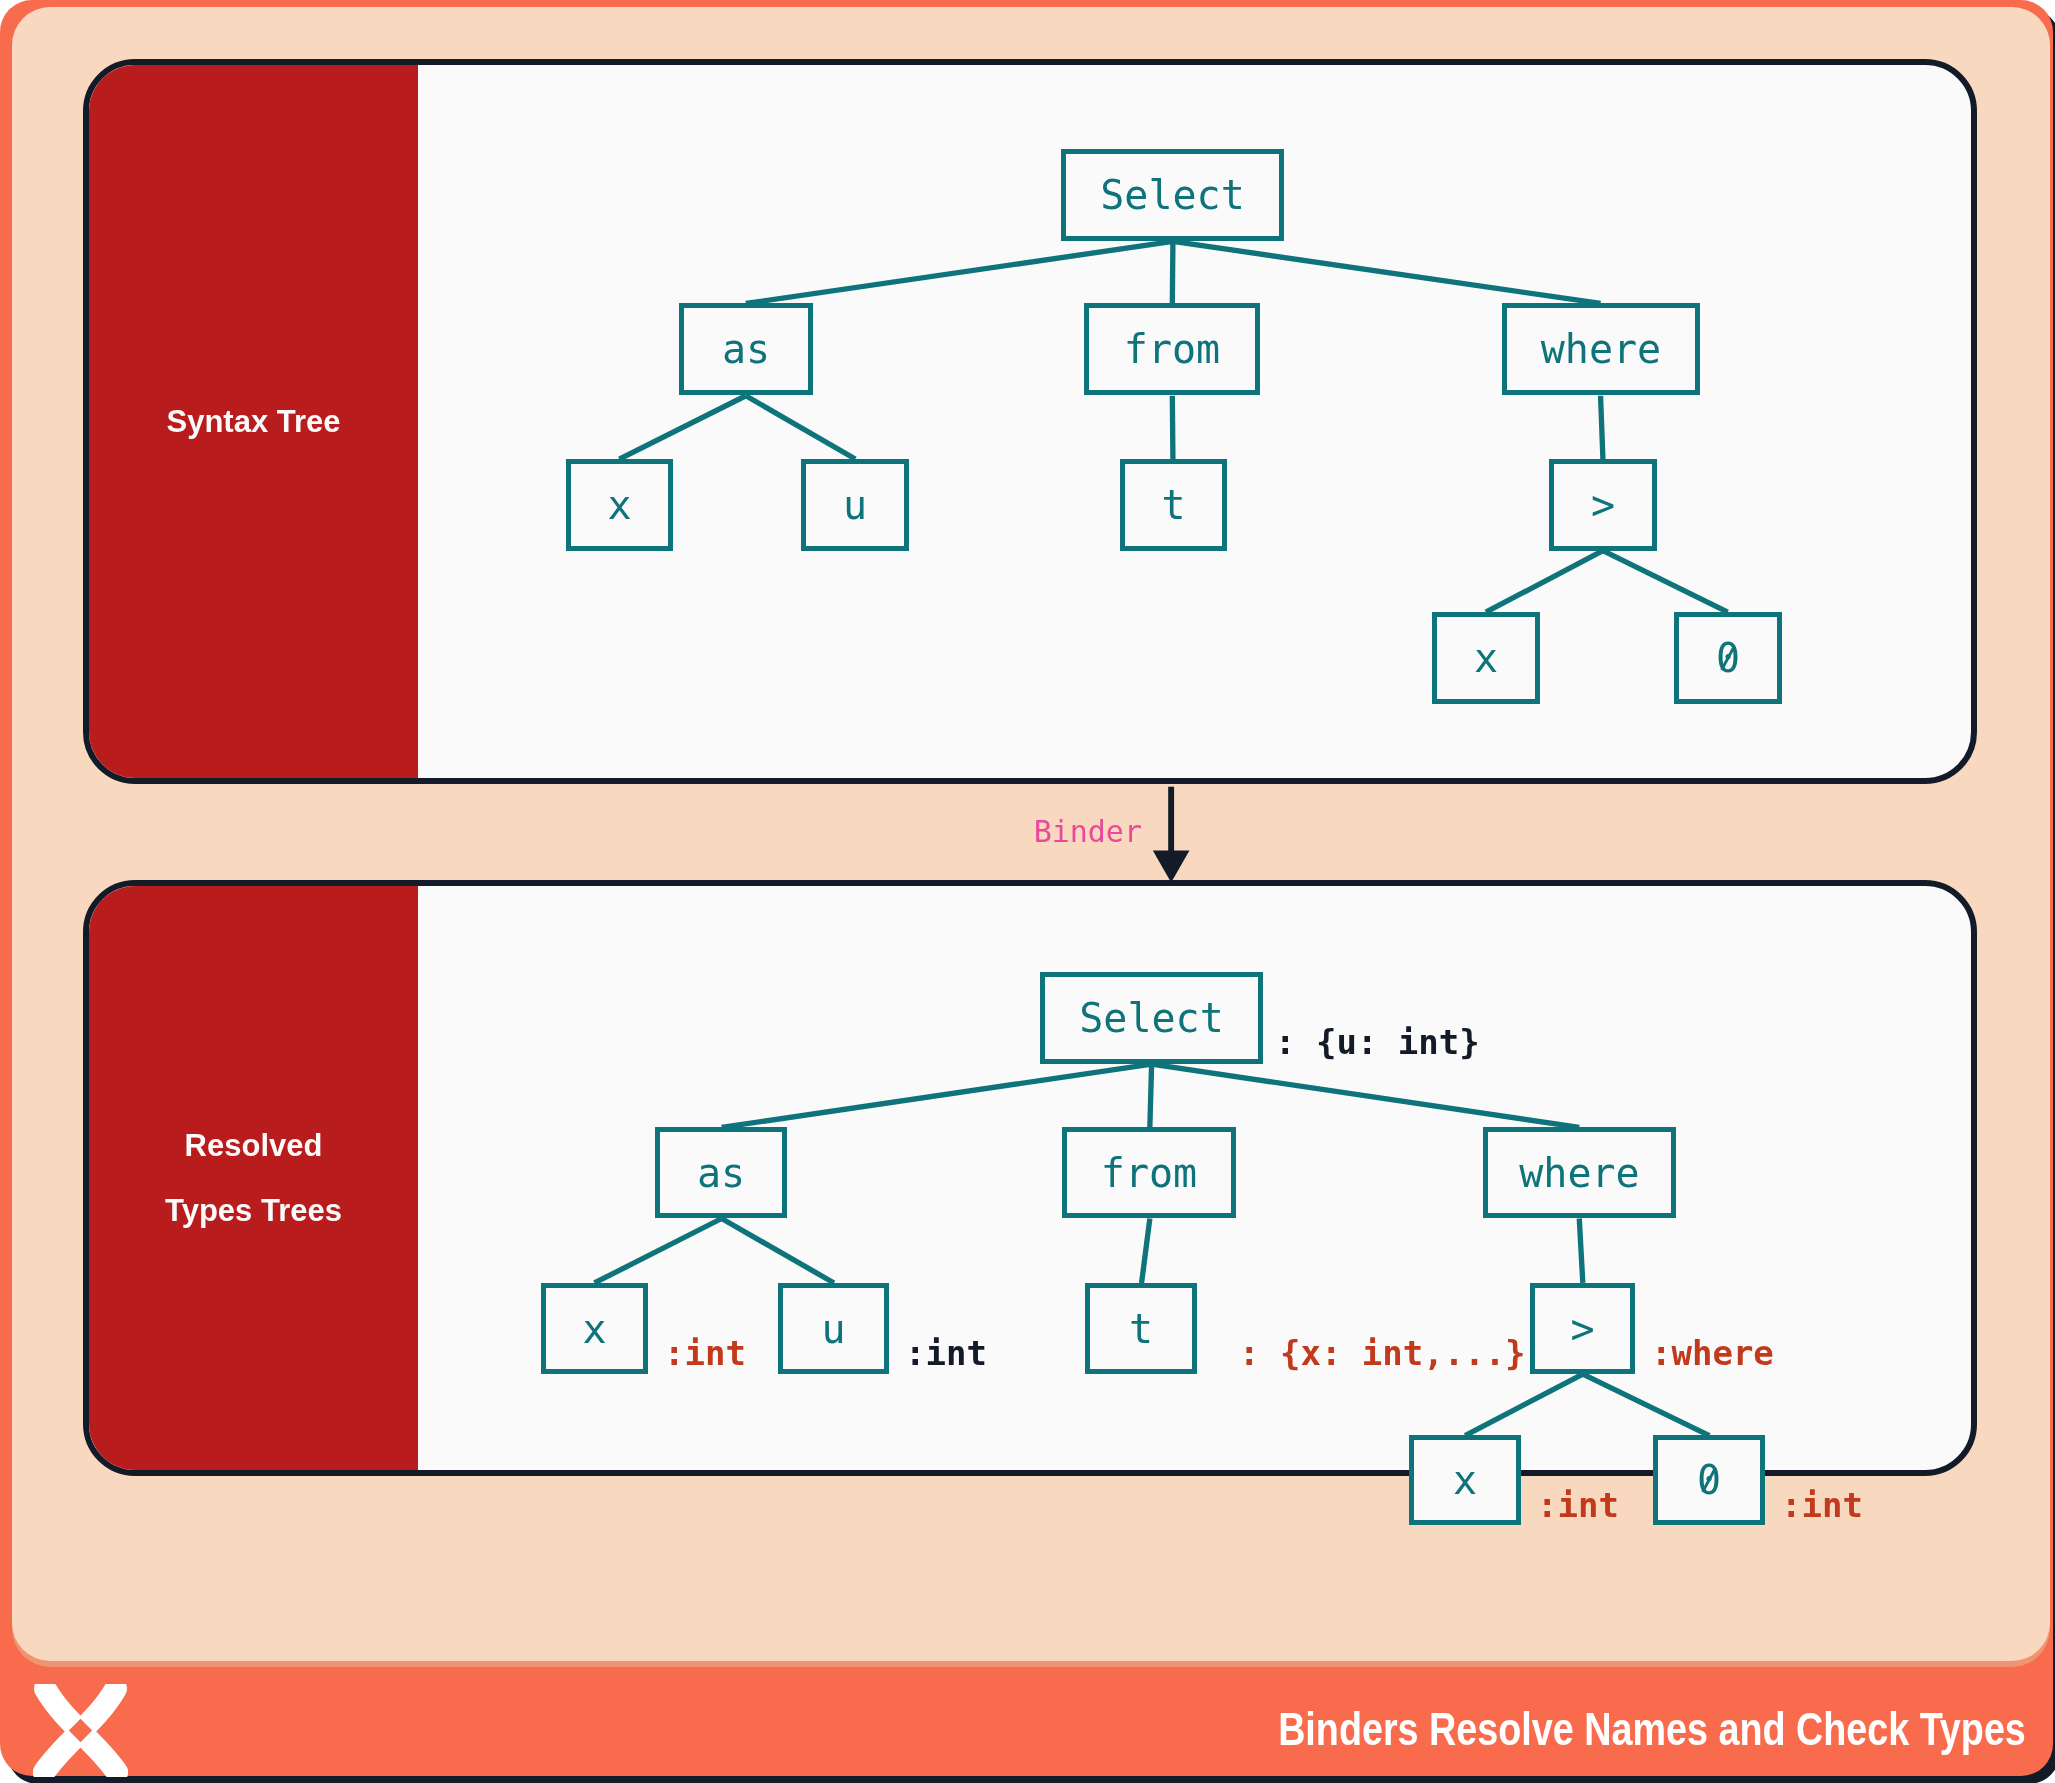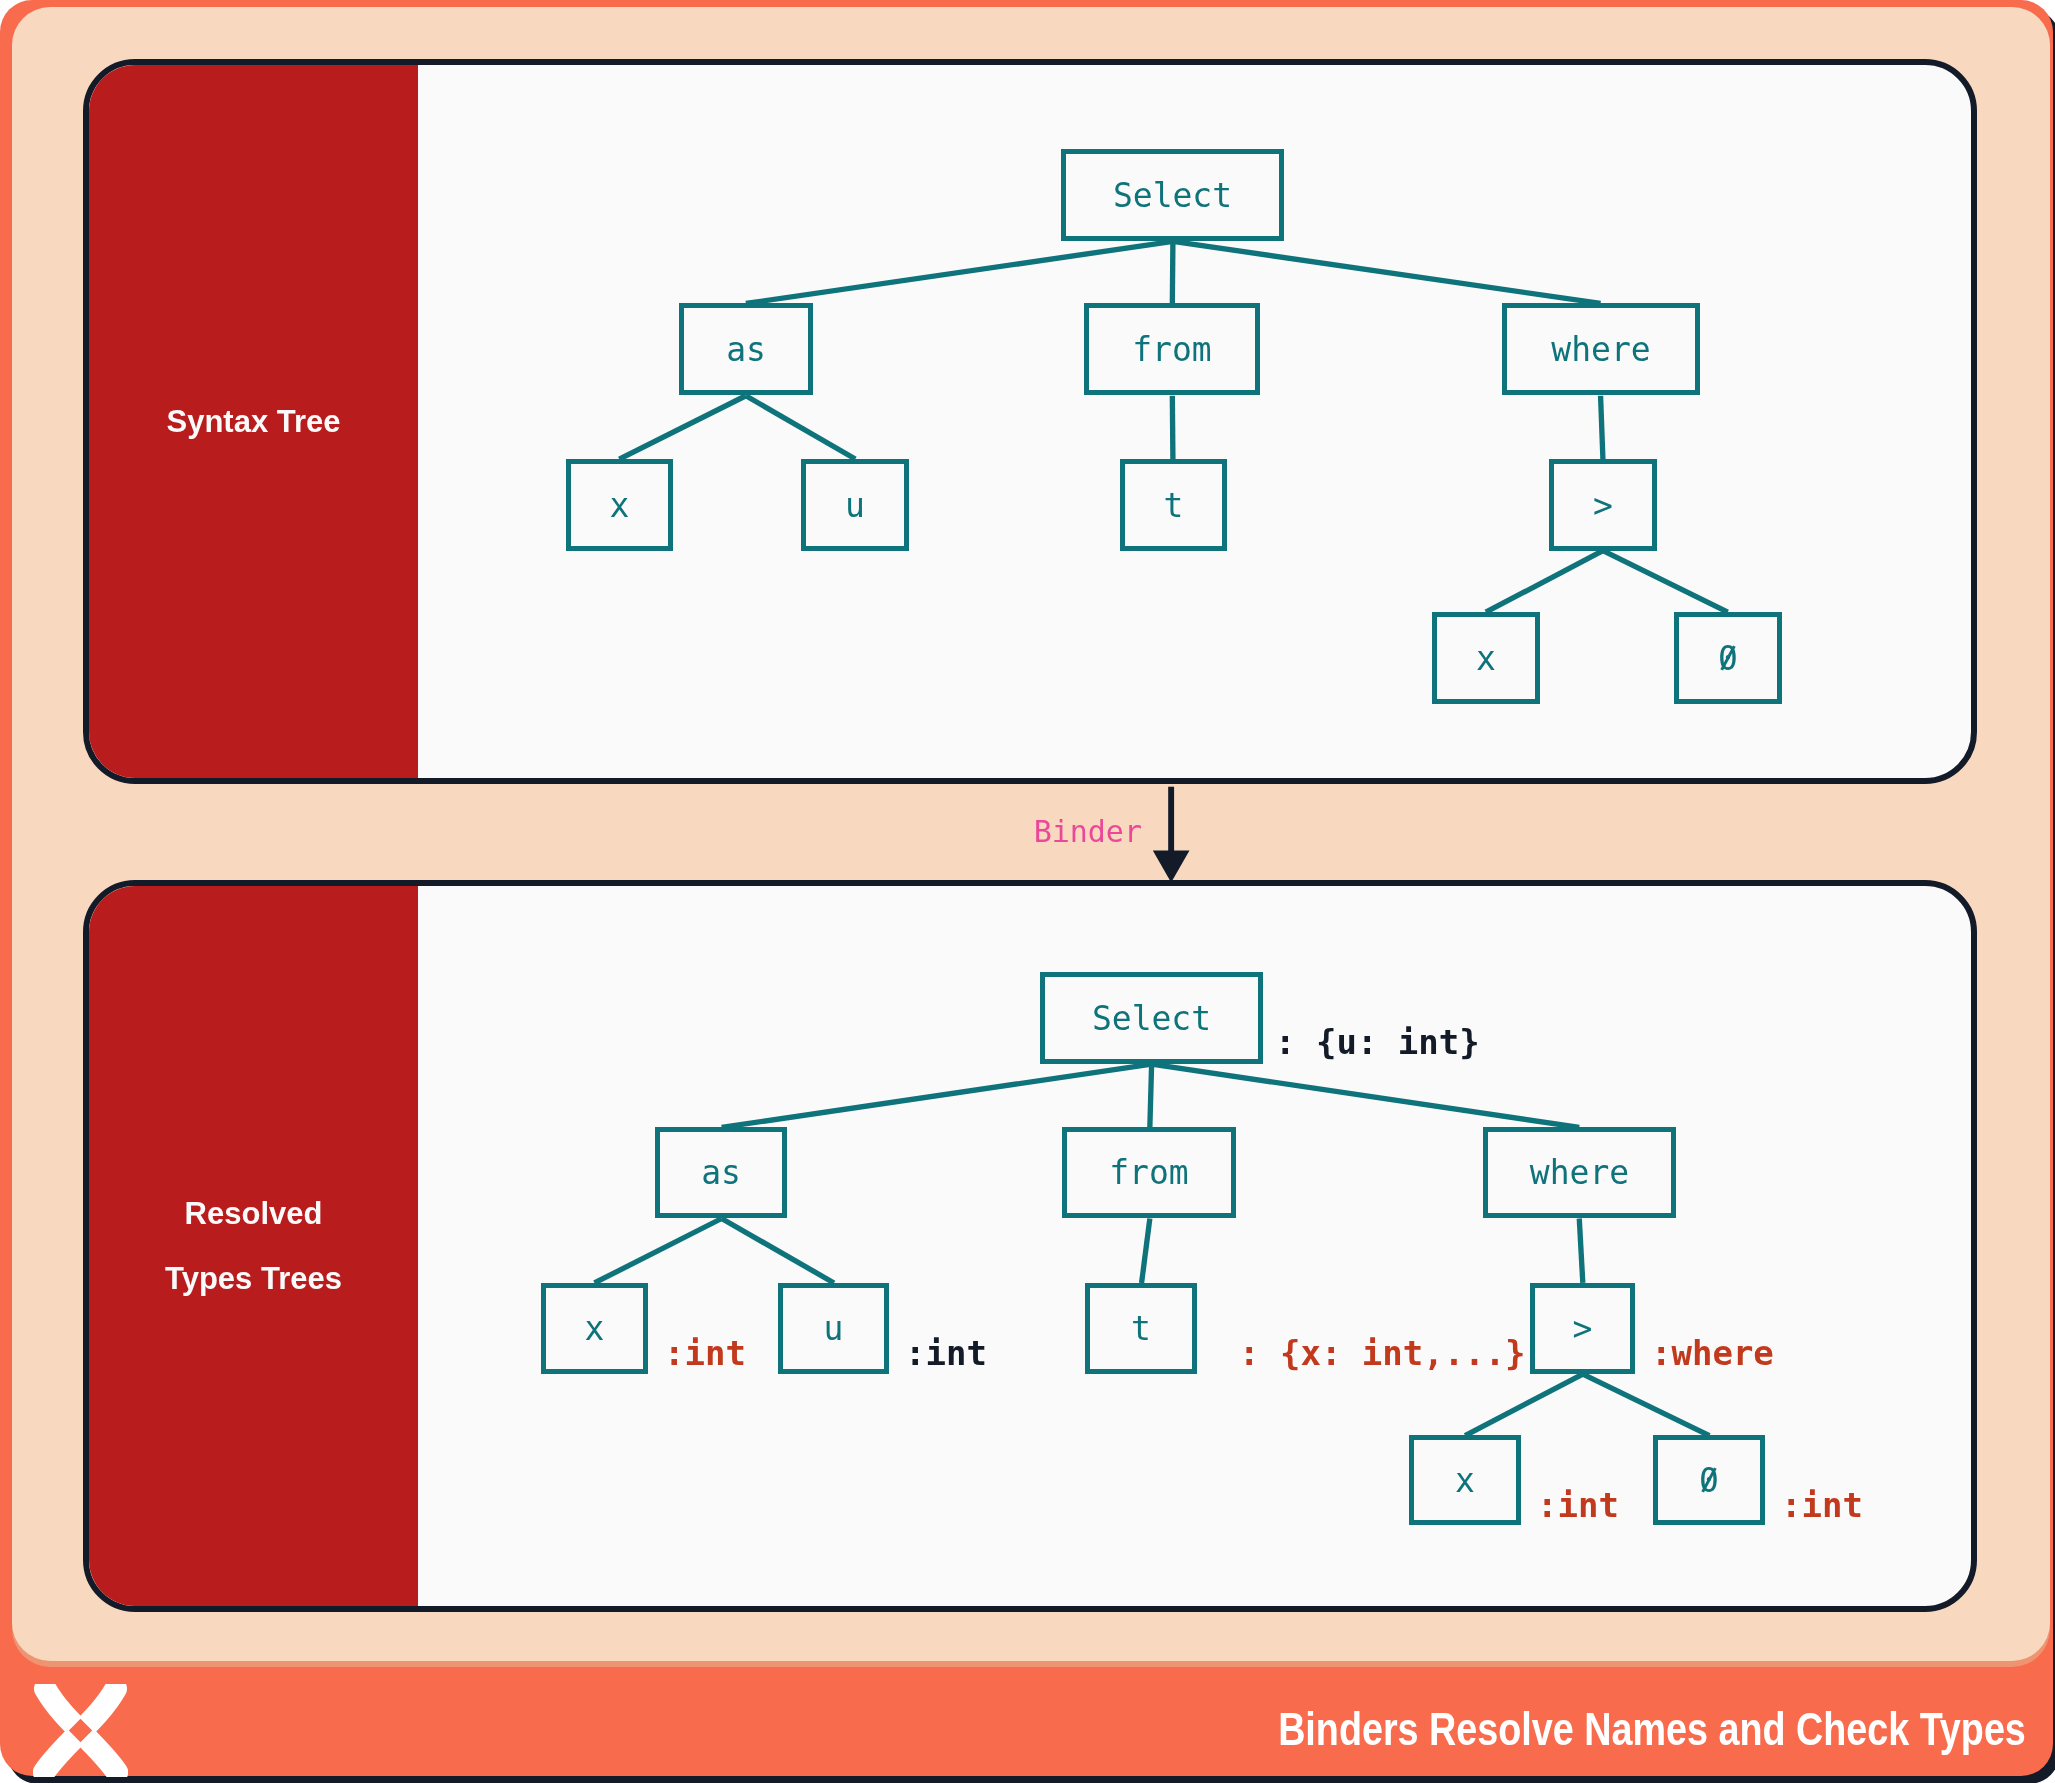--- a/index.html
+++ b/index.html
@@ -5,32 +5,32 @@
   html,body{margin:0;padding:0;background:#ffffff;}
   .stage{position:relative;width:2056px;height:1784px;overflow:hidden;
          font-family:"Liberation Sans",sans-serif;}
   .card{position:absolute;left:0;top:0;right:3.5px;bottom:8.3px;background:#F96B4D;
         border-radius:32px;box-shadow:7px 8.3px 0 #131A28;}
   .peach{position:absolute;left:12px;top:7px;width:2038px;height:1654px;
          background:#F8D9C0;border-radius:38px;box-shadow:0 6px 0 #EE9470;}
   .panel{position:absolute;left:83px;width:1894px;background:#FAFAFA;
          border:6.5px solid #131A28;border-radius:52px;box-sizing:border-box;overflow:hidden;}
   .panel-top{top:59px;height:725px;}
-  .panel-bottom{top:880px;height:732px;}
+  .panel-bottom{top:880px;height:596px;}
   .sidebar{position:absolute;left:0;top:0;bottom:0;width:329px;background:#b91c1c;
            display:flex;flex-direction:column;align-items:center;justify-content:center;}
   .sidebar-label{color:#FAFAFA;font-weight:bold;font-size:31px;line-height:65px;
                  text-align:center;white-space:nowrap;}
   svg.edges{position:absolute;left:0;top:0;width:2056px;height:1784px;pointer-events:none;}
   .edge{stroke:#0E737A;stroke-width:9;}
   .arrow-line{stroke:#131A28;stroke-width:10;}
   .arrow-head{fill:#131A28;}
   .node{position:absolute;background:#FAFAFA;border:5.3px solid #0E737A;box-sizing:border-box;
         display:flex;align-items:center;justify-content:center;
-        font-family:"DejaVu Sans Mono",monospace;font-size:33px;color:#0E737A;}
+        font-family:"DejaVu Sans Mono",monospace;font-size:40px;color:#0E737A;}
   .node .lbl{position:relative;}
   .node.slashed .lbl::after{content:"";position:absolute;left:50%;top:50%;width:27px;height:3px;
         background:#0E737A;transform:translate(-50%,-50%) rotate(-62deg);}
   .ann{position:absolute;height:50px;line-height:50px;white-space:pre;
        font-family:"DejaVu Sans Mono",monospace;font-size:34px;font-weight:bold;margin-top:24px;}
   .ann-red{color:#C23A1D;}
   .ann-navy{color:#131A28;}
   .binder-label{position:absolute;right:914px;top:815px;height:33px;line-height:33px;
        font-family:"DejaVu Sans Mono",monospace;font-size:30px;color:#ec4899;white-space:nowrap;}
   .footer-title{position:absolute;right:30px;top:1701px;height:57px;line-height:57px;

